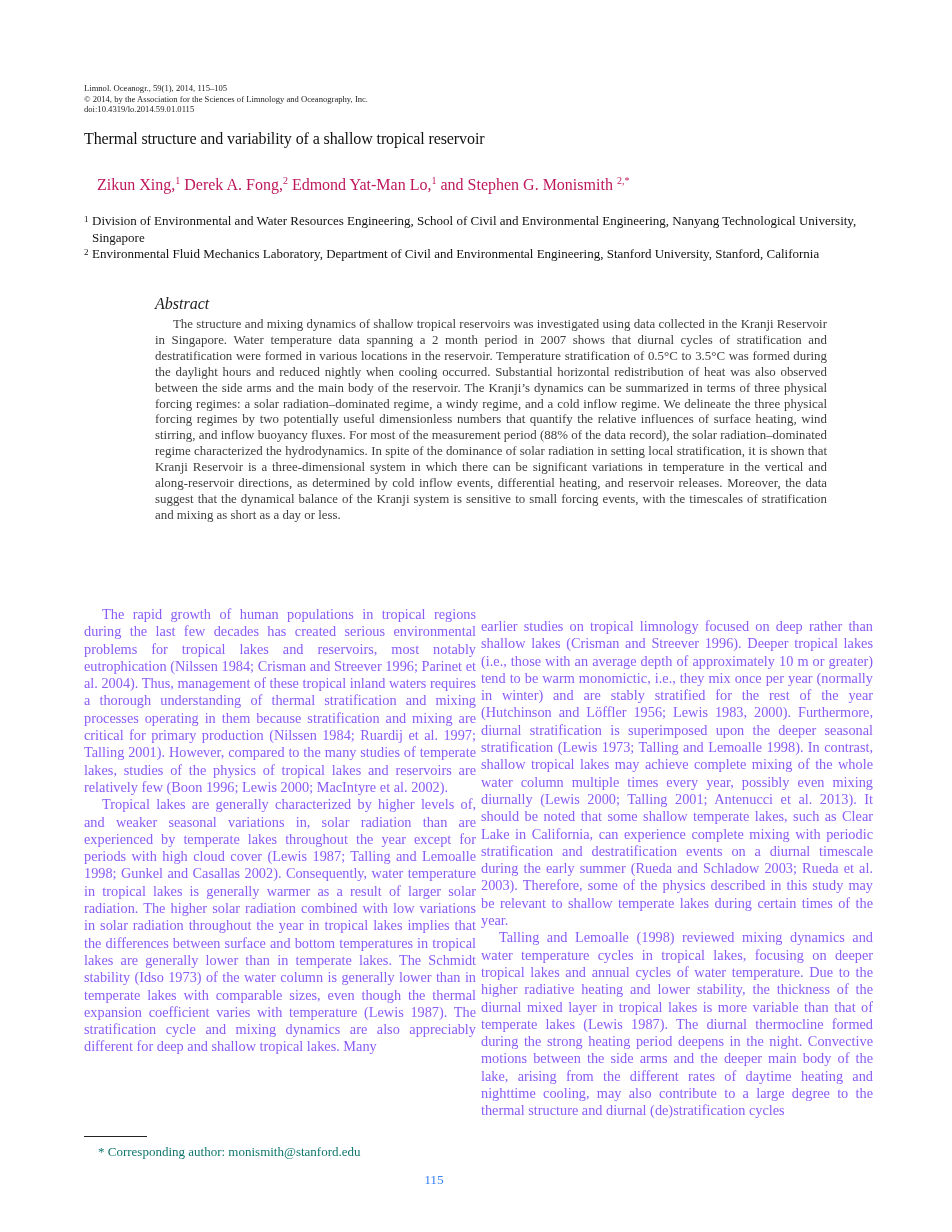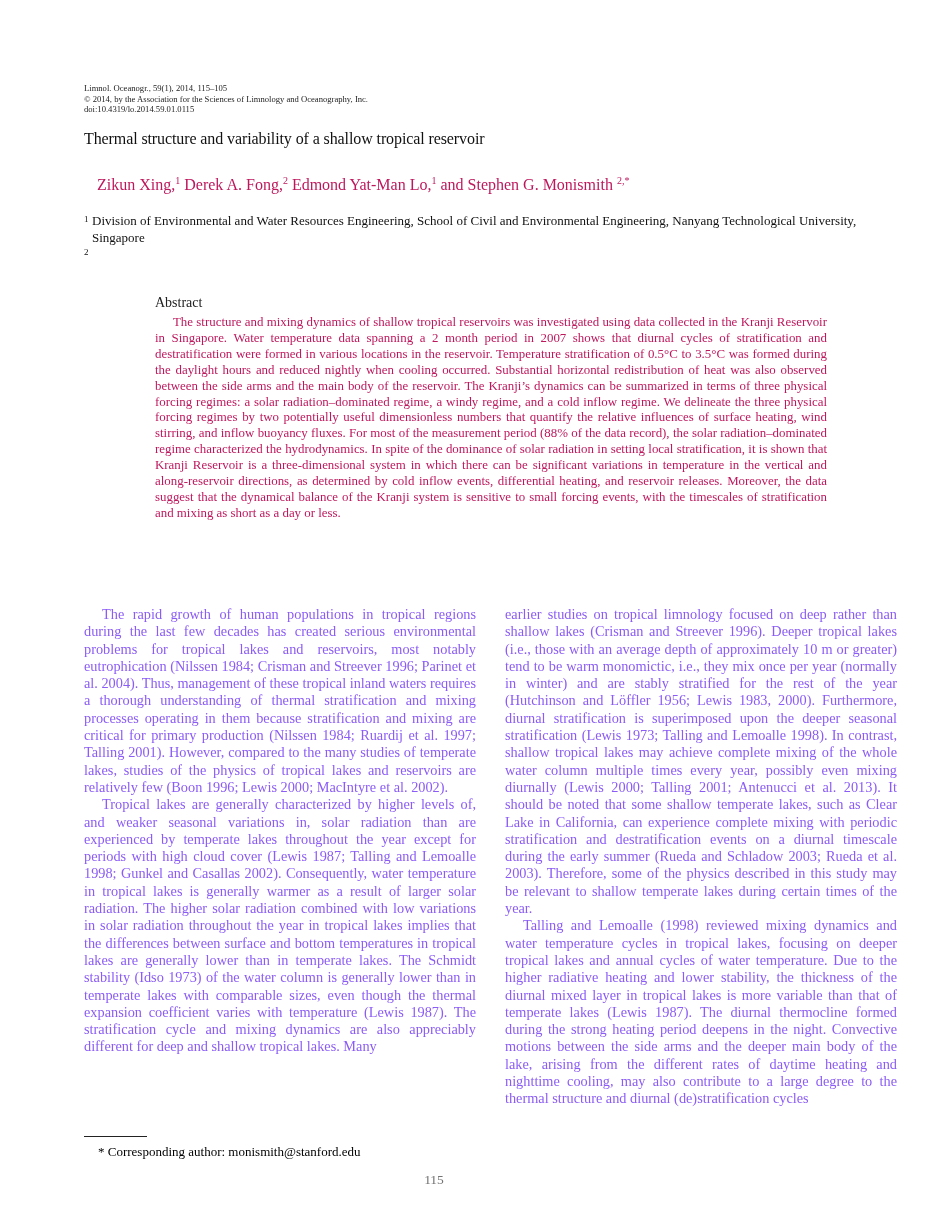--- a/index.html
+++ b/index.html
@@ -9,49 +9,49 @@
   }
   .masthead { position: absolute; left: 84px; top: 83px; font-size: 8.6px; line-height: 10.6px; color: #222; }
   .masthead .journal { }
   .title { position: absolute; left: 84px; top: 130px; font-size: 16px; color: #111; letter-spacing: -0.1px; }
   .authors { position: absolute; left: 97px; top: 176px; font-size: 16px; color: #be185d; white-space: nowrap; }
   .authors sup { font-size: 10px; vertical-align: 6px; line-height: 0; }
   .affils { position: absolute; left: 84px; top: 213px; width: 820px; font-size: 13px; line-height: 16.6px; color: #111; }
   .affil { position: relative; padding-left: 8px; }
   .affil sup { position: absolute; left: 0; top: 2px; font-size: 9px; line-height: 9px; }
   .abstract { position: absolute; left: 155px; top: 295px; width: 672px; }
-  .abstract h2 { font-weight: normal; font-size: 14px; margin: 0 0 4px 0; color: #222; }
-  .abstract p { margin: 0; font-size: 12.9px; line-height: 15.9px; text-align: justify; text-indent: 18px; color: #be185d; }
+  .abstract h2 { font-style: italic; font-weight: normal; font-size: 16px; margin: 0 0 4px 0; color: #222; }
+  .abstract p { margin: 0; font-size: 12.9px; line-height: 15.9px; text-align: justify; text-indent: 18px; color: #404040; }
   .col { position: absolute; top: 606px; font-size: 14.3px; line-height: 17.3px; text-align: justify; color: #8b5cf6; }
   .col.left { left: 84px; width: 392px; }
-  .col.right { left: 505px; width: 392px; }
+  .col.right { left: 481px; width: 392px; margin-top: 12px; }
   .col p { margin: 0; }
   .col p.indent { text-indent: 18px; }
   .footnote-rule { position: absolute; left: 84px; top: 1136px; width: 63px; border-top: 1px solid #222; }
-  .footnote { position: absolute; left: 98px; top: 1144px; font-size: 13px; color: #000000; }
-  .pagenum { position: absolute; left: 0; width: 868px; top: 1172px; text-align: center; font-size: 13.5px; color: #737373; }
+  .footnote { position: absolute; left: 98px; top: 1144px; font-size: 13px; color: #0f766e; }
+  .pagenum { position: absolute; left: 0; width: 868px; top: 1172px; text-align: center; font-size: 13.5px; color: #3b82f6; }
 </style>
 </head>
 <body>
 
 <div class="masthead">
   <div><span class="journal">Limnol. Oceanogr.</span><span>, 59(1), 2014, 115–105</span></div>
   <div>© 2014, by the Association for the Sciences of Limnology and Oceanography, Inc.</div>
   <div>doi:10.4319/lo.2014.59.01.0115</div>
 </div>
 
 <div class="title">Thermal structure and variability of a shallow tropical reservoir</div>
 
 <div class="authors">
   <span>Zikun Xing,</span><sup>1</sup><span> Derek A. Fong,</span><sup>2</sup><span> Edmond Yat-Man Lo,</span><sup>1</sup><span> and Stephen G. Monismith </span><sup>2,*</sup>
 </div>
 
 <div class="affils">
   <div class="affil"><sup>1</sup><span>Division of Environmental and Water Resources Engineering, School of Civil and Environmental Engineering, Nanyang Technological University, Singapore</span></div>
-  <div class="affil"><sup>2</sup></div>
+  <div class="affil"><sup>2</sup><span>Environmental Fluid Mechanics Laboratory, Department of Civil and Environmental Engineering, Stanford University, Stanford, California</span></div>
 </div>
 
 <div class="abstract">
   <h2>Abstract</h2>
   <p>The structure and mixing dynamics of shallow tropical reservoirs was investigated using data collected in the Kranji Reservoir in Singapore. Water temperature data spanning a 2 month period in 2007 shows that diurnal cycles of stratification and destratification were formed in various locations in the reservoir. Temperature stratification of 0.5°C to 3.5°C was formed during the daylight hours and reduced nightly when cooling occurred. Substantial horizontal redistribution of heat was also observed between the side arms and the main body of the reservoir. The Kranji’s dynamics can be summarized in terms of three physical forcing regimes: a solar radiation–dominated regime, a windy regime, and a cold inflow regime. We delineate the three physical forcing regimes by two potentially useful dimensionless numbers that quantify the relative influences of surface heating, wind stirring, and inflow buoyancy fluxes. For most of the measurement period (88% of the data record), the solar radiation–dominated regime characterized the hydrodynamics. In spite of the dominance of solar radiation in setting local stratification, it is shown that Kranji Reservoir is a three-dimensional system in which there can be significant variations in temperature in the vertical and along-reservoir directions, as determined by cold inflow events, differential heating, and reservoir releases. Moreover, the data suggest that the dynamical balance of the Kranji system is sensitive to small forcing events, with the timescales of stratification and mixing as short as a day or less.</p>
 </div>
 
 <div class="col left">
   <p class="indent">The rapid growth of human populations in tropical regions during the last few decades has created serious environmental problems for tropical lakes and reservoirs, most notably eutrophication (Nilssen 1984; Crisman and Streever 1996; Parinet et al. 2004). Thus, management of these tropical inland waters requires a thorough understanding of thermal stratification and mixing processes operating in them because stratification and mixing are critical for primary production (Nilssen 1984; Ruardij et al. 1997; Talling 2001). However, compared to the many studies of temperate lakes, studies of the physics of tropical lakes and reservoirs are relatively few (Boon 1996; Lewis 2000; MacIntyre et al. 2002).</p>
   <p class="indent">Tropical lakes are generally characterized by higher levels of, and weaker seasonal variations in, solar radiation than are experienced by temperate lakes throughout the year except for periods with high cloud cover (Lewis 1987; Talling and Lemoalle 1998; Gunkel and Casallas 2002). Consequently, water temperature in tropical lakes is generally warmer as a result of larger solar radiation. The higher solar radiation combined with low variations in solar radiation throughout the year in tropical lakes implies that the differences between surface and bottom temperatures in tropical lakes are generally lower than in temperate lakes. The Schmidt stability (Idso 1973) of the water column is generally lower than in temperate lakes with comparable sizes, even though the thermal expansion coefficient varies with temperature (Lewis 1987). The stratification cycle and mixing dynamics are also appreciably different for deep and shallow tropical lakes. Many</p>

